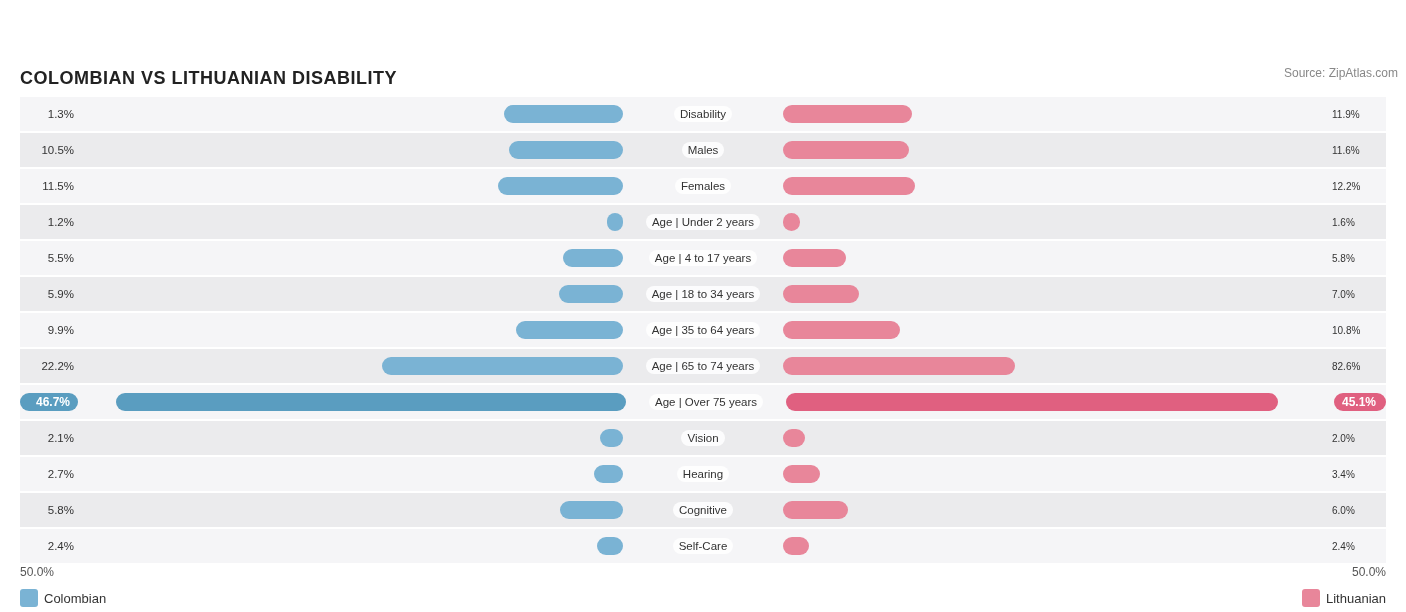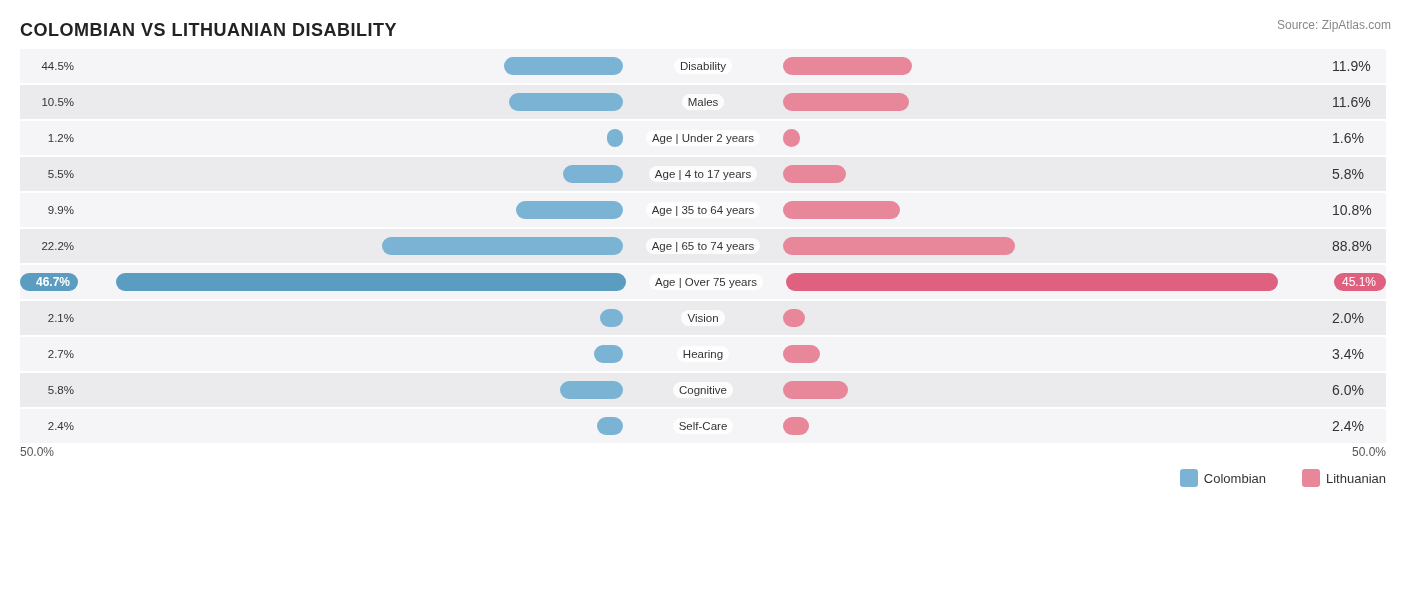--- a/index.html
+++ b/index.html
@@ -8,33 +8,34 @@
       background: #fff;
       width: 1406px;
       height: 612px;
       overflow: hidden;
     }
     .chart-container {
       width: 1406px;
       height: 456px;
       padding: 20px 20px 40px 20px;
       position: relative;
+      margin-top: 48px;
     }
     .chart-title {
       font-size: 18px;
       font-weight: bold;
       text-transform: uppercase;
       color: #222;
       margin-bottom: 8px;
       letter-spacing: 0.5px;
     }
     .source {
       position: absolute;
       top: 18px;
-      right: 15px;
+      right: 8px;
       font-size: 12px;
       color: #888;
     }
     .bars-area {
       width: 100%;
       position: relative;
     }
     .bar-row {
       display: flex;
       align-items: center;
@@ -53,21 +54,21 @@
       width: 60px;
       text-align: right;
       font-size: 11.5px;
       color: #333;
       padding-right: 6px;
       flex-shrink: 0;
     }
     .right-val {
       width: 60px;
       text-align: left;
-      font-size: 14px;
+      font-size: 10px;
       color: #333;
       padding-left: 6px;
       flex-shrink: 0;
     }
     .center-label-wrap {
       width: 160px;
       flex-shrink: 0;
       display: flex;
       align-items: center;
       justify-content: center;
@@ -135,23 +136,23 @@
     }
     .bar-row-special .right-val {
       background: #e06080;
       border-radius: 9px;
       padding: 2px 8px;
       margin-left: 2px;
     }
 
     .legend {
       display: flex;
-      justify-content: flex-end;
-      align-items: center;
-      gap: 36px;
+      justify-content: space-between;
+      align-items: center;
+      gap: 20px;
       margin-top: 6px;
       font-size: 13px;
       color: #333;
     }
     .legend-item {
       display: flex;
       align-items: center;
       gap: 6px;
     }
     .legend-swatch {
@@ -169,21 +170,21 @@
   </style>
 </head>
 <body>
 
 <div class="chart-container">
   <div class="chart-title">COLOMBIAN VS LITHUANIAN DISABILITY</div>
   <div class="source">Source: ZipAtlas.com</div>
 
   <div class="bars-area" id="bars-area">
   <div class="bar-row">
-      <div class="left-val">44.5%</div>
+      <div class="left-val">1.3%</div>
       <div class="bar-left-wrap">
         <div class="bar bar-blue" style="width:22%;"></div>
       </div>
       <div class="center-label-wrap">
         <span class="center-label">Disability</span>
       </div>
       <div class="bar-right-wrap">
         <div class="bar bar-pink" style="width:23.8%;"></div>
       </div>
       <div class="right-val">11.9%</div>
@@ -195,20 +196,33 @@
       </div>
       <div class="center-label-wrap">
         <span class="center-label">Males</span>
       </div>
       <div class="bar-right-wrap">
         <div class="bar bar-pink" style="width:23.2%;"></div>
       </div>
       <div class="right-val">11.6%</div>
     </div>
       <div class="bar-row">
+      <div class="left-val">11.5%</div>
+      <div class="bar-left-wrap">
+        <div class="bar bar-blue" style="width:23%;"></div>
+      </div>
+      <div class="center-label-wrap">
+        <span class="center-label">Females</span>
+      </div>
+      <div class="bar-right-wrap">
+        <div class="bar bar-pink" style="width:24.4%;"></div>
+      </div>
+      <div class="right-val">12.2%</div>
+    </div>
+      <div class="bar-row">
       <div class="left-val">1.2%</div>
       <div class="bar-left-wrap">
         <div class="bar bar-blue" style="width:3%;"></div>
       </div>
       <div class="center-label-wrap">
         <span class="center-label">Age | Under 2 years</span>
       </div>
       <div class="bar-right-wrap">
         <div class="bar bar-pink" style="width:3.2%;"></div>
       </div>
@@ -221,20 +235,33 @@
       </div>
       <div class="center-label-wrap">
         <span class="center-label">Age | 4 to 17 years</span>
       </div>
       <div class="bar-right-wrap">
         <div class="bar bar-pink" style="width:11.6%;"></div>
       </div>
       <div class="right-val">5.8%</div>
     </div>
       <div class="bar-row">
+      <div class="left-val">5.9%</div>
+      <div class="bar-left-wrap">
+        <div class="bar bar-blue" style="width:11.8%;"></div>
+      </div>
+      <div class="center-label-wrap">
+        <span class="center-label">Age | 18 to 34 years</span>
+      </div>
+      <div class="bar-right-wrap">
+        <div class="bar bar-pink" style="width:14.000000000000002%;"></div>
+      </div>
+      <div class="right-val">7.0%</div>
+    </div>
+      <div class="bar-row">
       <div class="left-val">9.9%</div>
       <div class="bar-left-wrap">
         <div class="bar bar-blue" style="width:19.8%;"></div>
       </div>
       <div class="center-label-wrap">
         <span class="center-label">Age | 35 to 64 years</span>
       </div>
       <div class="bar-right-wrap">
         <div class="bar bar-pink" style="width:21.6%;"></div>
       </div>
@@ -244,34 +271,34 @@
       <div class="left-val">22.2%</div>
       <div class="bar-left-wrap">
         <div class="bar bar-blue" style="width:44.4%;"></div>
       </div>
       <div class="center-label-wrap">
         <span class="center-label">Age | 65 to 74 years</span>
       </div>
       <div class="bar-right-wrap">
         <div class="bar bar-pink" style="width:42.8%;"></div>
       </div>
-      <div class="right-val">88.8%</div>
+      <div class="right-val">82.6%</div>
     </div>
       <div class="bar-row bar-row-special">
       <div class="left-val" style="background:#5a9dc0;border-radius:9px;padding:2px 8px;color:#fff;font-weight:bold;font-size:12px;flex-shrink:0;width:auto;min-width:58px;text-align:right;">46.7%</div>
       <div class="bar-left-wrap">
         <div class="bar bar-blue" style="width:93.4%;"></div>
       </div>
       <div class="center-label-wrap">
         <span class="center-label">Age | Over 75 years</span>
       </div>
       <div class="bar-right-wrap">
         <div class="bar bar-pink" style="width:90.2%;"></div>
       </div>
-      <div class="right-val" style="background:#e06080;border-radius:9px;padding:2px 8px;color:#fff;font-weight:normal;font-size:12px;flex-shrink:0;width:auto;min-width:52px;">45.1%</div>
+      <div class="right-val" style="background:#e06080;border-radius:9px;padding:2px 8px;color:#fff;font-weight:bold;font-size:12px;flex-shrink:0;width:auto;min-width:52px;">45.1%</div>
     </div>
       <div class="bar-row">
       <div class="left-val">2.1%</div>
       <div class="bar-left-wrap">
         <div class="bar bar-blue" style="width:4.2%;"></div>
       </div>
       <div class="center-label-wrap">
         <span class="center-label">Vision</span>
       </div>
       <div class="bar-right-wrap">

